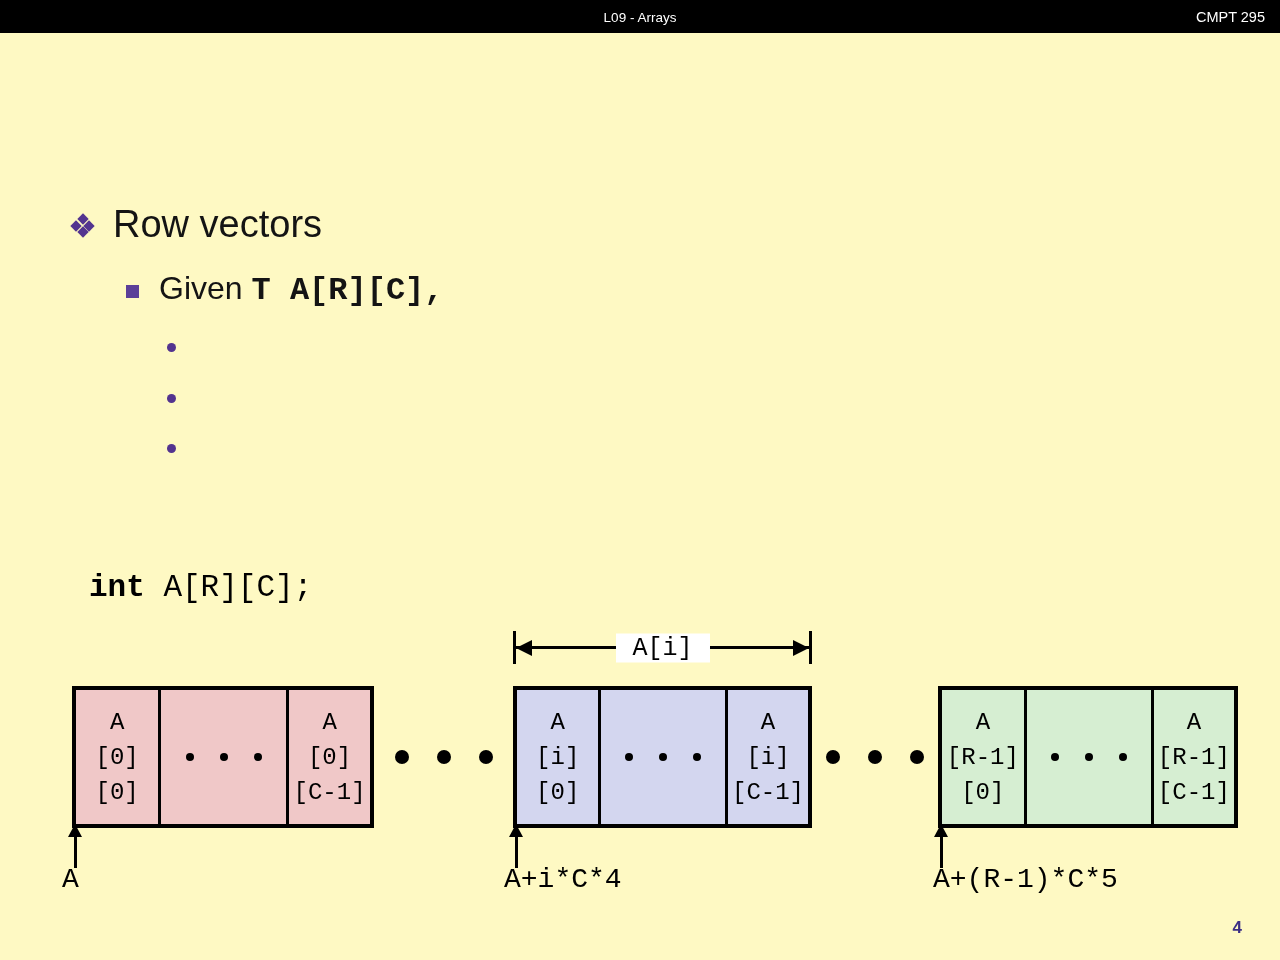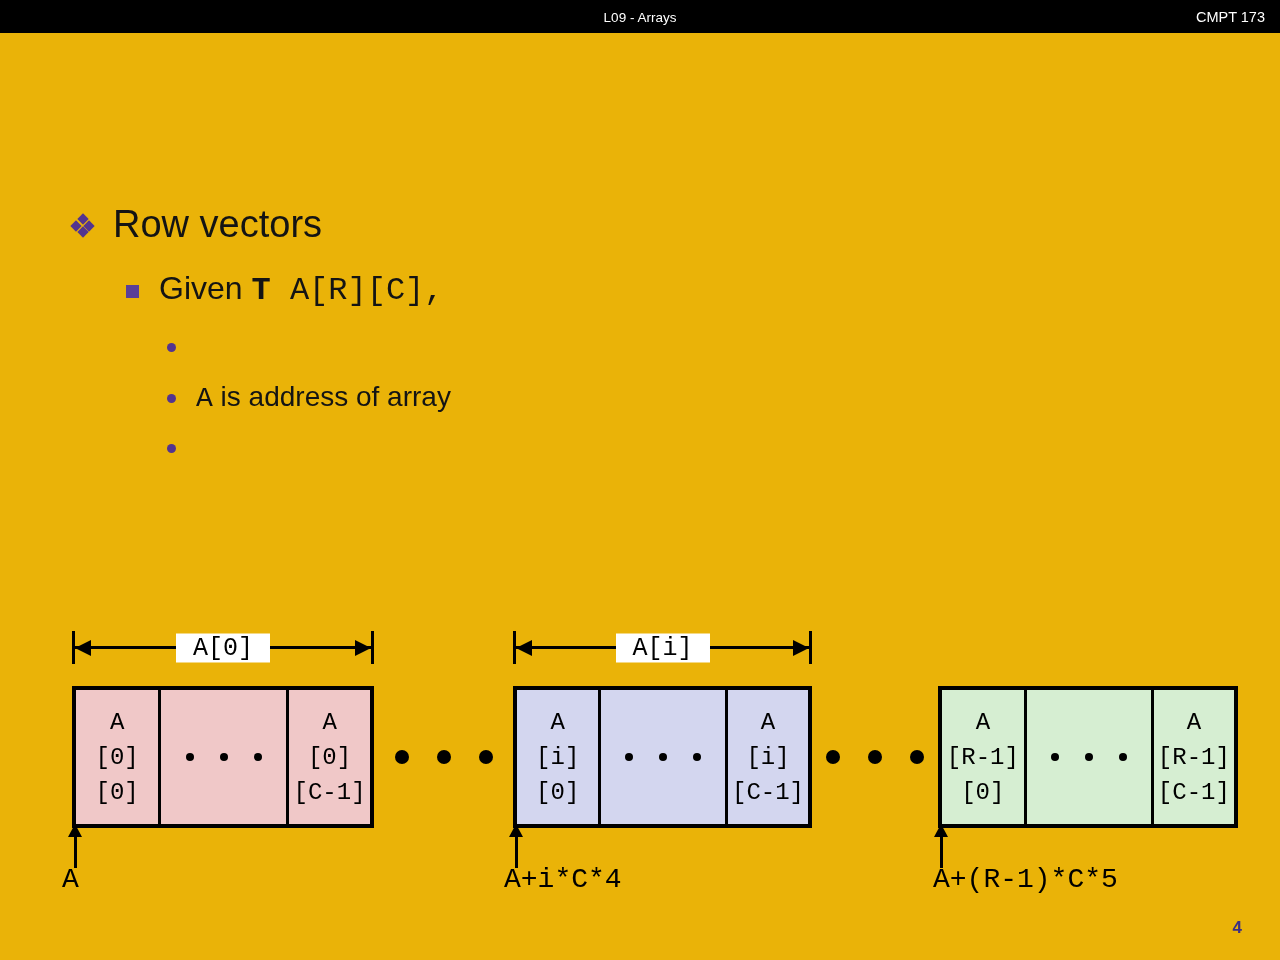--- a/index.html
+++ b/index.html
@@ -1,33 +1,33 @@
 <!DOCTYPE html>
 <html><head>
 <meta charset="utf-8">
 <style>
   * { margin:0; padding:0; box-sizing:border-box; }
   html,body { width:1280px; height:960px; background:#fff; }
   body { font-family:"Liberation Sans", sans-serif; color:#111; }
-  .slide { position:relative; width:1280px; height:960px; background:#eab308; overflow:hidden;padding-left:36px; }
+  .slide { position:relative; width:1280px; height:960px; background:#fef9c3; overflow:hidden;padding-left:36px; }
 
   
   .topbar { position:absolute; top:0; left:0; width:1280px; height:33px; background:#000; }
   .topbar-center { position:absolute; left:50%; top:50%; transform:translate(-50%,-50%);
                    color:#fff; font-size:13.5px; }
   .topbar-right  { position:absolute; right:15px; top:50%; transform:translateY(-50%);
                    color:#fff; font-size:14.5px; }
 
   
   .title { position:absolute; left:63px; top:84px; font-size:55px; font-weight:bold;
            letter-spacing:-2px; color:#000; white-space:nowrap; }
   .title .underlined { border-bottom:5px solid #000; padding-bottom:3px; }
 
   
-  .mono  { font-family:"Liberation Mono", monospace; }
+  .mono  { font-family:"Liberation Mono", monospace;font-weight:bold; }
   .monob { font-family:"Liberation Mono", monospace; font-weight:bold; }
 
   .diamond-bullet { position:absolute; left:72px; top:215px; width:21px; height:21px; }
   .diamond-bullet i { position:absolute; width:8px; height:8px; background:#53348f;
                       transform:rotate(45deg); }
   .diamond-bullet .d-t { left:6.5px; top:0; }
   .diamond-bullet .d-l { left:0; top:6.5px; }
   .diamond-bullet .d-r { left:13px; top:6.5px; }
   .diamond-bullet .d-b { left:6.5px; top:13px; }
 
@@ -91,51 +91,43 @@
   .page-num { position:absolute; right:38px; top:918px; font-size:17px; font-weight:bold;
               color:#3b2e85; }
 </style>
 </head>
 <body>
 
 <div class="slide">
 
   <div class="topbar">
     <span class="topbar-center">L09 - Arrays</span>
-    <span class="topbar-right">CMPT 173</span>
+    <span class="topbar-right">CMPT 295</span>
   </div>
 
 
   <span class="diamond-bullet">
     <i class="d-t"></i>
       <i class="d-l"></i>
       <i class="d-r"></i>
       <i class="d-b"></i>
   </span>
   <div class="l1-text">Row vectors</div>
 
   <span class="square-bullet"></span>
   <div class="l2-text"><span>Given </span><span class="monob">T</span><span class="mono"> A[R][C],</span></div>
 
   <span class="dot-bullet" style="top:343px"></span>
 
   <span class="dot-bullet" style="top:394px"></span>
-  <div class="sub-text" style="top:381px"><span class="mono">A</span><span> is address of array</span></div>
 
   <span class="dot-bullet" style="top:444px"></span>
 
-
-  <div class="dim" style="left:72px; width:302px">
-    <i class="bar-l"></i>
-      <i class="bar-r"></i>
-      <i class="line"></i>
-      <i class="ah-l"></i>
-      <i class="ah-r"></i>
-    <span class="dim-label">A[0]</span>
-  </div>
+  <div class="decl"><b>int</b><span> A[R][C];</span></div>
+
   <div class="dim" style="left:513px; width:299px">
     <i class="bar-l"></i>
       <i class="bar-r"></i>
       <i class="line"></i>
       <i class="ah-l"></i>
       <i class="ah-r"></i>
     <span class="dim-label">A[i]</span>
   </div>
 
   <div class="blk" style="left: 72px; width: 302px; background-color: rgb(240, 200, 200);">

